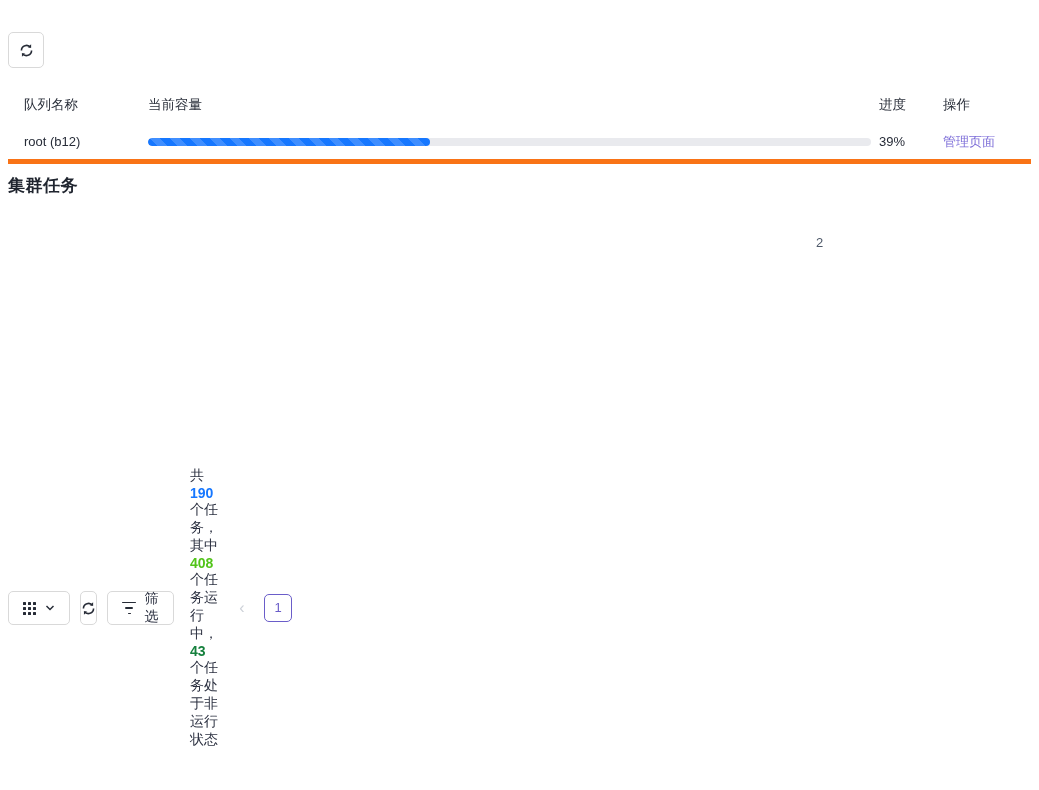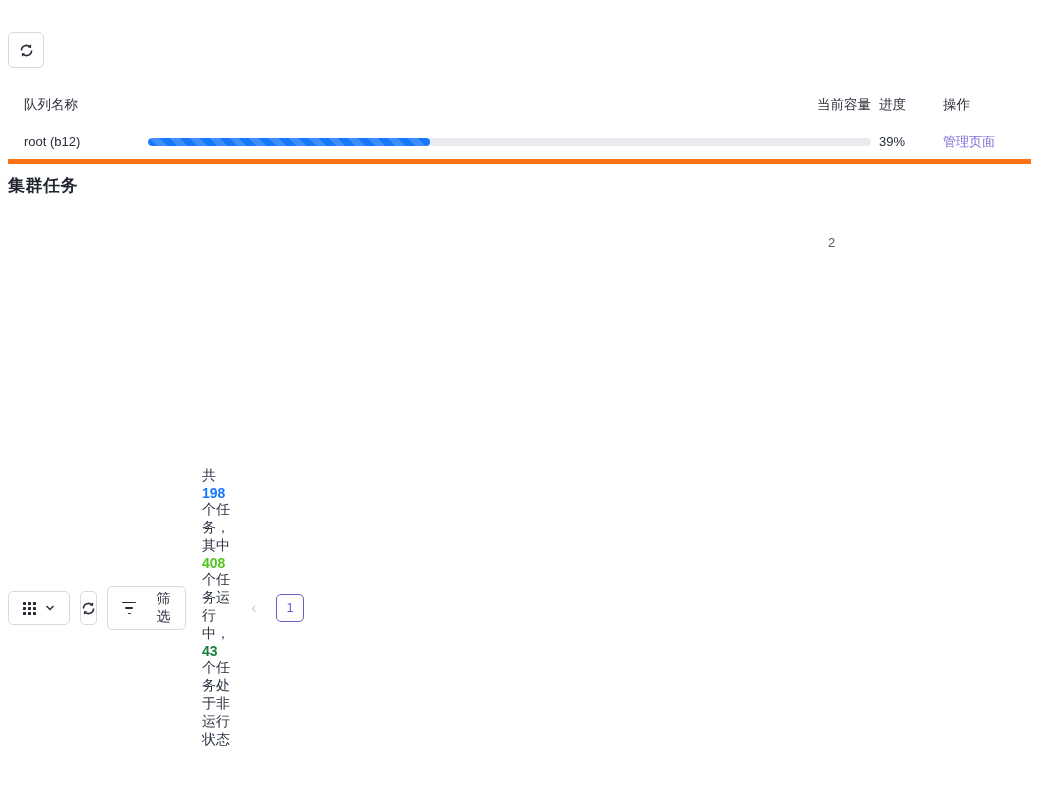--- a/index.html
+++ b/index.html
@@ -5,38 +5,38 @@
   * { margin:0; padding:0; box-sizing:border-box; }
   html,body { background:#fff; }
   body { width:1039px; font-family:"Liberation Sans","DejaVu Sans",sans-serif; color:#272c38; }
   .page { width:1039px; min-height:790px; padding:16px 8px 10px; }
 
   .sec-title { font-size:17px; font-weight:700; color:#20252f; letter-spacing:.5px; }
 
   
   .icon-btn { width:36px; height:36px; border:1px solid #d9d9d9; border-radius:5px; background:#fff;
               display:inline-flex; align-items:center; justify-content:center; color:#2b3040; cursor:pointer; }
-  .btn { height:44px; border:1px solid #d9d9d9; border-radius:5px; background:#fff; color:#2b3040;
-         display:inline-flex; align-items:center; justify-content:center; gap:20px; padding:0 14px;
+  .btn { height:34px; border:1px solid #d9d9d9; border-radius:5px; background:#fff; color:#2b3040;
+         display:inline-flex; align-items:center; justify-content:center; gap:8px; padding:0 14px;
          font-size:14px; cursor:pointer; }
   .grid-btn { width:64px; height:34px; gap:9px; }
   .grid-glyph { display:inline-grid; grid-template-columns:repeat(3,3px); grid-template-rows:repeat(3,3px); gap:2px; }
   .grid-glyph i { background:#262b36; border-radius:.5px; }
   .chev { width:10px; height:10px; }
 
   .refresh-btn { width:36px; height:34px; }
   .res-refresh { margin-top:16px; }
 
   
   .rtable { margin-top:18px; }
   .rhead, .rrow { display:grid; grid-template-columns:140px 1fr 64px 88px; align-items:center; }
   .rhead { height:38px; font-size:13.5px; color:#2a2f3a; }
   .rrow  { height:40px; border-bottom:5px solid #f97316; font-size:13px; }
   .rc { padding-left:16px; }
-  .rc.cap { padding-left:0; padding-right:8px;text-align:right; }
+  .rc.cap { padding-left:0; padding-right:8px; }
   .rc.prog { padding-left:0; text-align:left; }
   .rc.act { padding-left:0; }
   .track { width:100%; height:8px; background:#e9eaee; border-radius:4px; overflow:hidden; }
   .fill { height:100%; border-radius:4px;
           background:repeating-linear-gradient(45deg,#1677ff 0 7px,#3f8eff 7px 14px); }
   a.plink { color:#7d6ed8; text-decoration:none; font-size:13px; cursor:pointer; }
 
   .sec2-title { margin-top:10px; }
 
   
@@ -131,21 +131,21 @@
 
     <button class="btn">
       <span class="filter-ico">
           <i></i>
           <i></i>
           <i></i>
         </span>
       <span>筛选</span>
     </button>
 
-    <div class="summary"><span>共 </span><span class="num num-blue">198</span><span> 个任务，其中 </span><span class="num num-green">408</span><span> 个任务运行中，</span><span class="num num-red">43</span><span> 个任务处于非运行状态</span></div>
+    <div class="summary"><span>共 </span><span class="num num-blue">190</span><span> 个任务，其中 </span><span class="num num-green">408</span><span> 个任务运行中，</span><span class="num num-red">43</span><span> 个任务处于非运行状态</span></div>
 
     <div class="pagination">
       <span class="pg nav disabled">‹</span>
       <span class="items-wrap">
 
           <span class="pg active">1</span>
 
           <span class="pg page">2</span>
 
         </span>

